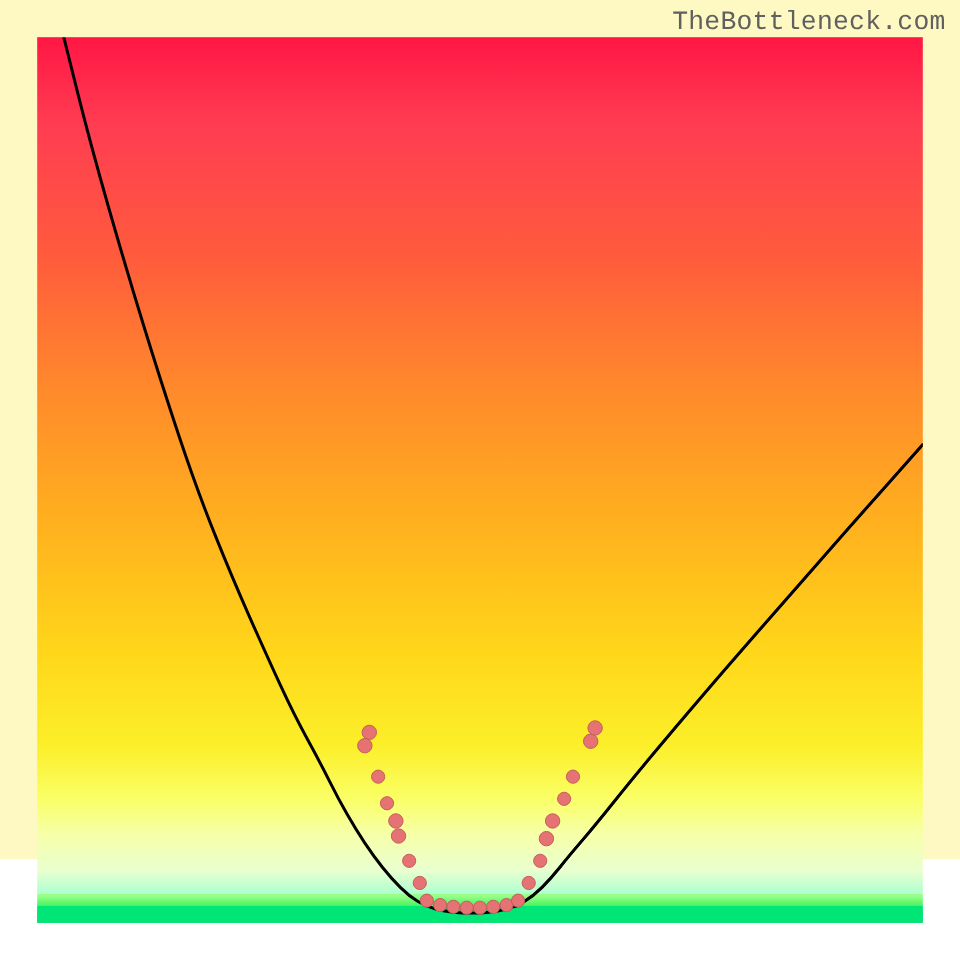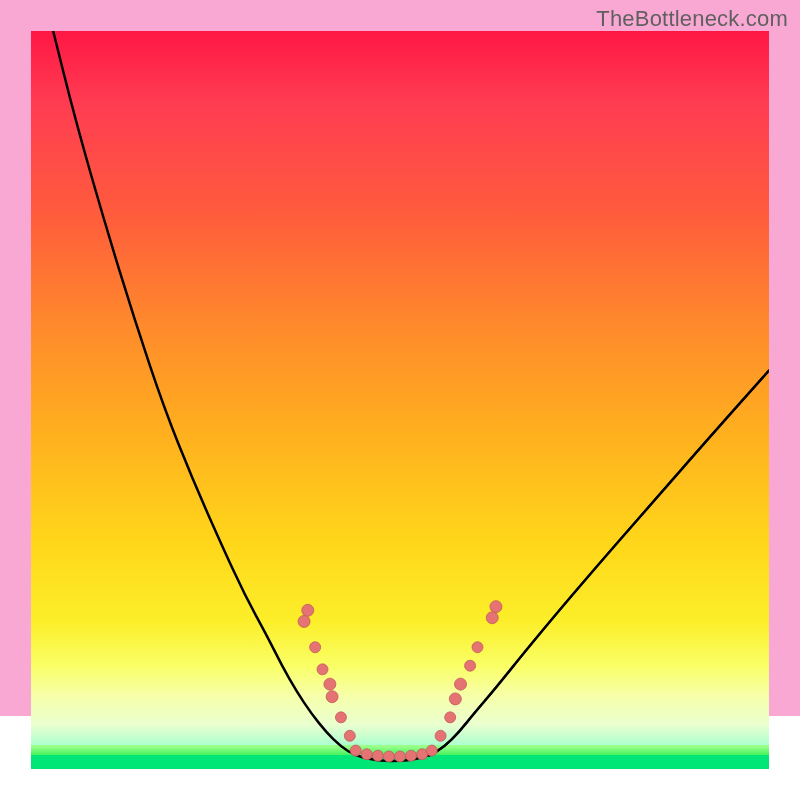--- a/index.html
+++ b/index.html
@@ -6,22 +6,23 @@
     margin: 0;
     padding: 0;
     width: 800px;
     height: 800px;
     overflow: hidden;
     font-family: Arial, Helvetica, sans-serif;
   }
   .frame {
     width: 800px;
     height: 716px;
-    background: #f9a8d4;
+    background: #fef9c3;
     position: relative;
+    font-family: Liberation Mono, monospace;
   }
   .watermark {
     position: absolute;
     top: 6px;
     right: 12px;
     color: #606060;
     font-size: 22px;
     font-weight: 500;
     letter-spacing: 0.2px;
     z-index: 10;

